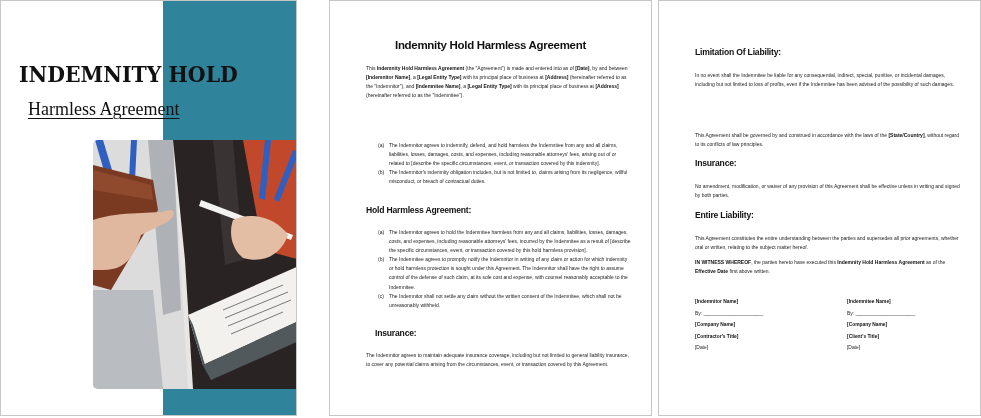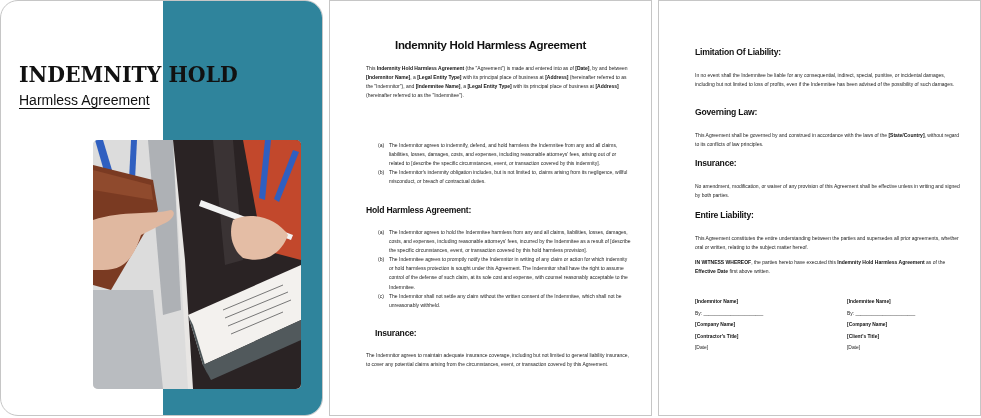--- a/index.html
+++ b/index.html
@@ -4,34 +4,34 @@
 <style>
   html, body { margin:0; padding:0; }
   body {
     width:981px; height:418px; background:#ffffff; position:relative; overflow:hidden;
     font-family:"Liberation Sans", sans-serif; color:#1a1a1a;
   }
   .page {
     position:absolute; top:0; height:416px; background:#ffffff;
     border:1px solid #c6c6c6; box-sizing:border-box; overflow:hidden;
   }
-  #page1 { left:0; width:323px;border-radius:18px; }
+  #page1 { left:0; width:297px; }
   #page2 { left:329px; width:323px; }
   #page3 { left:658px; width:323px; }
 
   
   .teal-panel { position:absolute; left:162px; top:0; width:160px; height:416px; background:#2f849c; }
   .cover-title {
     position:absolute; left:18px; top:60px; margin:0;
     font-family:"DejaVu Serif", serif; font-weight:bold; font-size:22px; letter-spacing:0px;
     color:#111; white-space:nowrap; line-height:26px; transform:scaleX(0.93); transform-origin:left;
   }
   .cover-subtitle {
-    position:absolute; left:18px; top:88px; margin:0;
-    font-family:Liberation Sans, sans-serif; font-weight:normal; font-size:14px;
+    position:absolute; left:18px; top:88px; margin:9px;
+    font-family:Liberation Serif, serif; font-weight:normal; font-size:18px;
     color:#111; white-space:nowrap; text-decoration:underline; text-underline-offset:3px;
     text-decoration-thickness:1px; line-height:22px;
   }
   .photo {
     position:absolute; left:92px; top:139px; width:208px; height:249px; border-radius:5px; overflow:hidden;
     background:#ddd;
   }
 
   
   .doc-title {
@@ -128,23 +128,20 @@
 </div>
 
 <div class="page" id="page3">
   <div class="doc-body" style="top:47px;">
     <h3 class="h2">Limitation Of Liability:</h3>
   </div>
   <div class="doc-body" style="top:70px;">
     <p>In no event shall the Indemnitee be liable for any consequential, indirect, special, punitive, or incidental damages, including but not limited to loss of profits, even if the Indemnitee has been advised of the possibility of such damages.</p>
   </div>
 
-  <div class="doc-body" style="top:107px;">
-    <h3 class="h2">Governing Law:</h3>
-  </div>
   <div class="doc-body" style="top:130px;">
     <p><span>This Agreement shall be governed by and construed in accordance with the laws of the </span><b>[State/Country]</b><span>, without regard to its conflicts of law principles.</span></p>
   </div>
 
   <div class="doc-body" style="top:158px;">
     <h3 class="h2">Insurance:</h3>
   </div>
   <div class="doc-body" style="top:181px;">
     <p>No amendment, modification, or waiver of any provision of this Agreement shall be effective unless in writing and signed by both parties.</p>
   </div>

